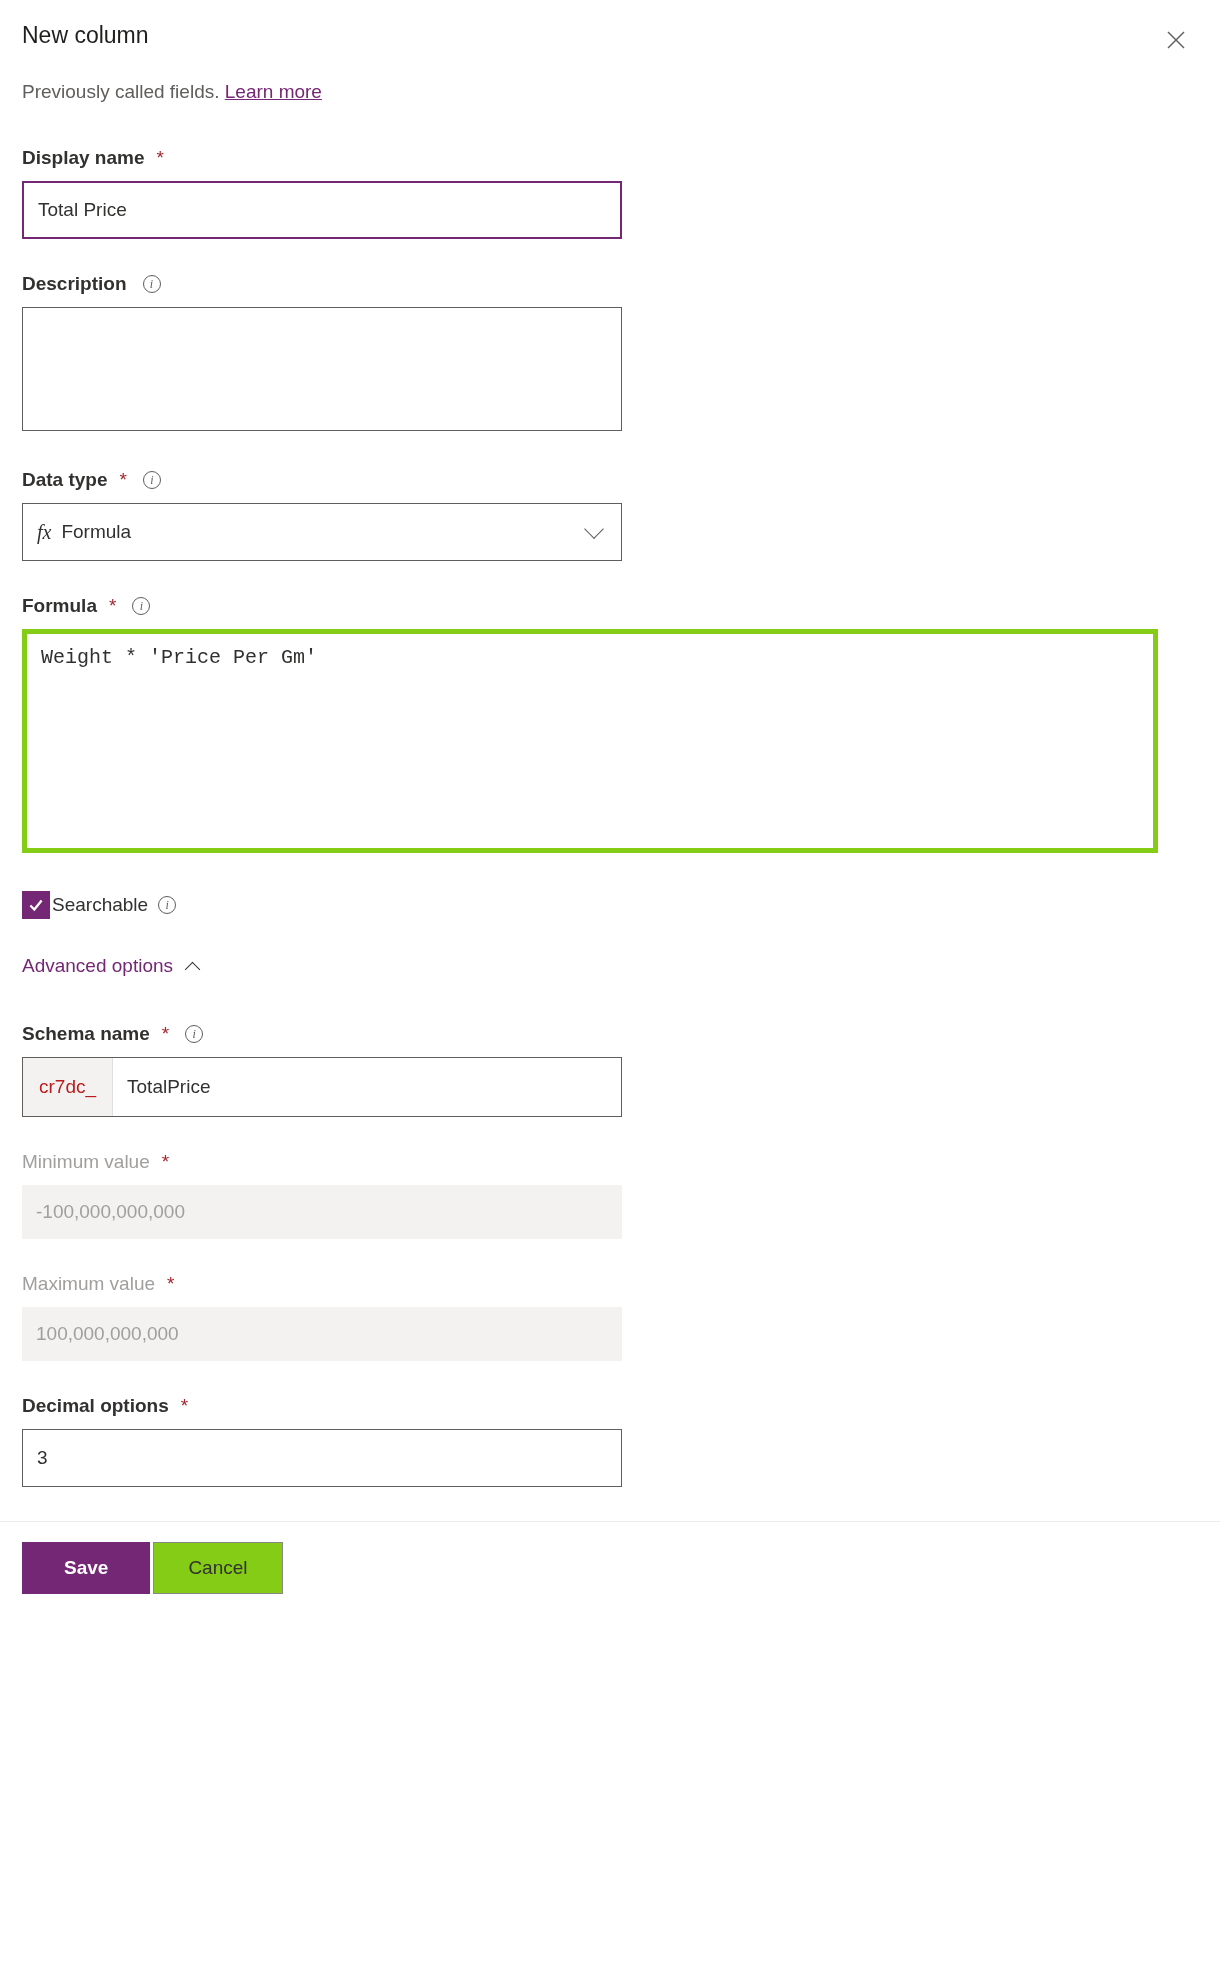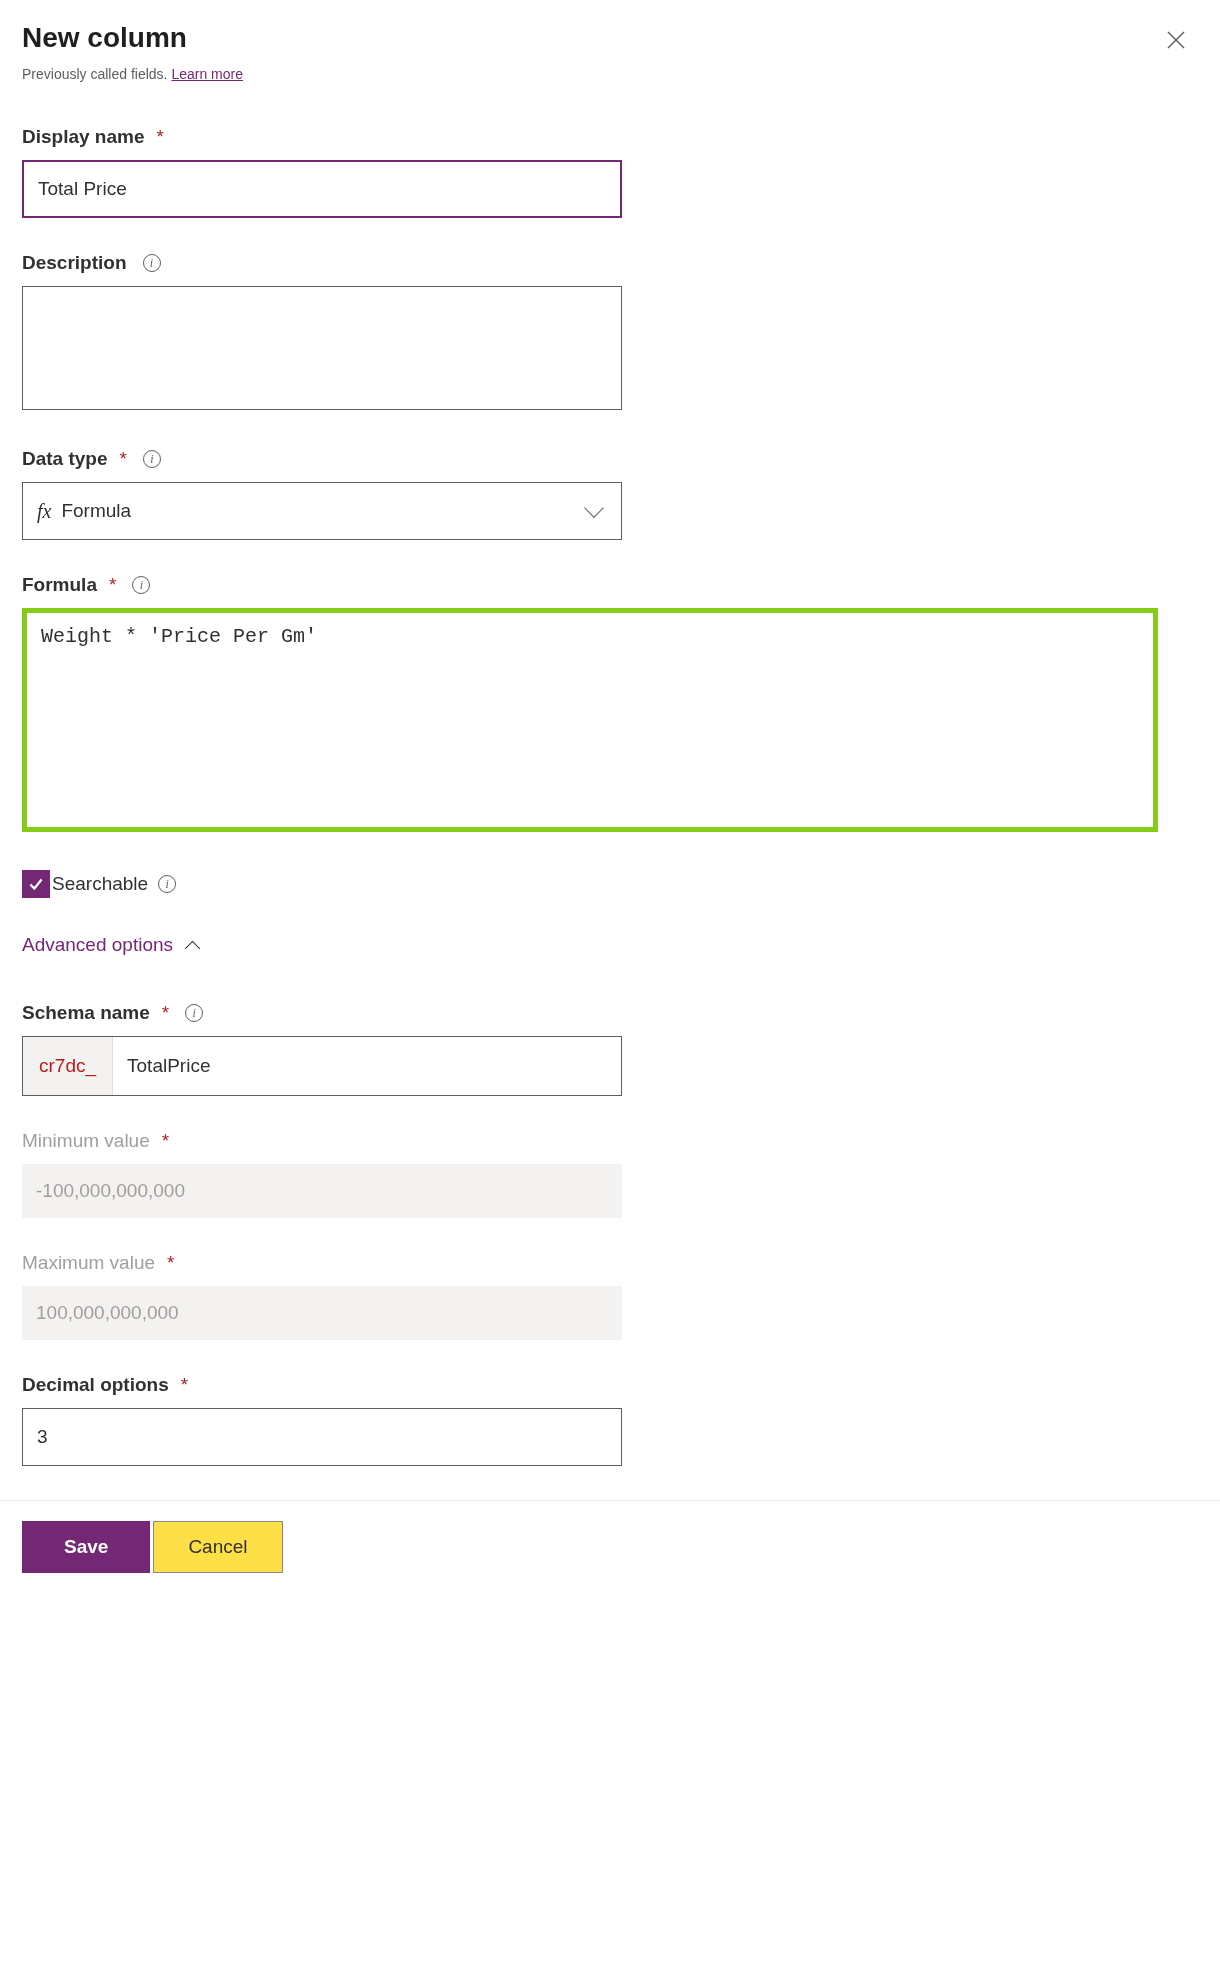--- a/index.html
+++ b/index.html
@@ -5,23 +5,23 @@
     * { box-sizing: border-box; margin: 0; padding: 0; }
     body {
       font-family: "Segoe UI", -apple-system, BlinkMacSystemFont, sans-serif;
       background: #ffffff;
       color: #323130;
       width: 1220px;
       padding: 0;
     }
     .panel { padding: 22px 22px 0 22px; }
     .header { display: flex; justify-content: space-between; align-items: flex-start; }
-    .title { font-size: 28px; font-weight: 700; color: #201f1e; margin-bottom: 12px; }
+    .title { font-size: 23px; font-weight: 400; color: #201f1e; margin-bottom: 12px; }
     .close-btn { font-size: 26px; color: #605e5c; cursor: pointer; line-height: 1; background:none; border:none; padding: 6px 12px; }
-    .subtitle { font-size: 14px; color: #605e5c; margin-bottom: 44px; }
+    .subtitle { font-size: 19px; color: #605e5c; margin-bottom: 44px; margin-top: 20px; }
     .subtitle a { color: #742774; text-decoration: underline; }
     .field-group { margin-bottom: 34px; }
     .field-label { font-size: 19px; font-weight: 600; color: #323130; display: inline-flex; align-items: center; gap: 8px; margin-bottom: 12px; }
     .field-label.disabled { color: #a19f9d; font-weight: 400; }
     .required { color: #a4262c; font-weight: 400; margin-left: 4px; }
     .info-icon {
       display: inline-flex; width: 18px; height: 18px; border: 1px solid #605e5c;
       border-radius: 50%; align-items: center; justify-content: center;
       font-size: 12px; font-style: italic; font-family: serif; color: #605e5c;
       font-weight: normal; margin-left: 8px; cursor: default;
@@ -78,21 +78,21 @@
     }
     .footer {
       border-top: 1px solid #edebe9; padding: 20px 22px; display: flex; gap: 3px;
       margin-top: 28px;
     }
     .btn-primary {
       background: #742774; color: #ffffff; border: none;
       font-size: 19px; padding: 14px 42px; cursor: pointer; font-weight: 600;
     }
     .btn-secondary {
-      background: #fde047; color: #323130; border: 1px solid #8a8886;
+      background: #84cc16; color: #323130; border: 1px solid #8a8886;
       font-size: 19px; padding: 14px 34px; cursor: pointer;
     }
   </style>
 </head>
 <body>
 
 <div class="panel">
   <div class="header">
     <h1 class="title">New column</h1>
     <button class="close-btn">

